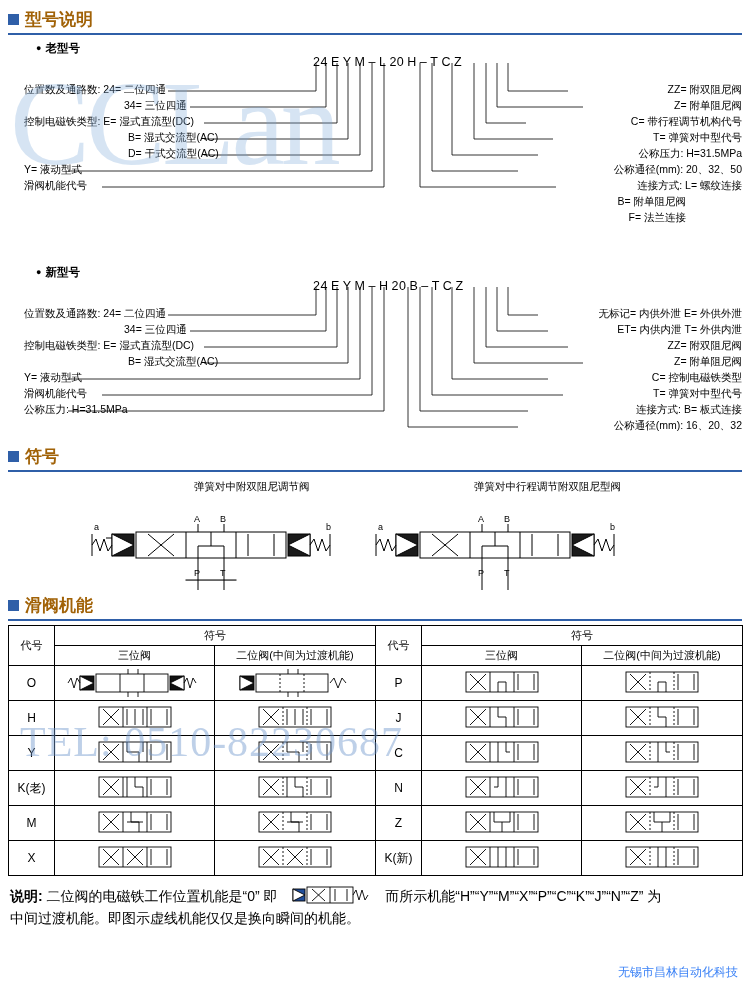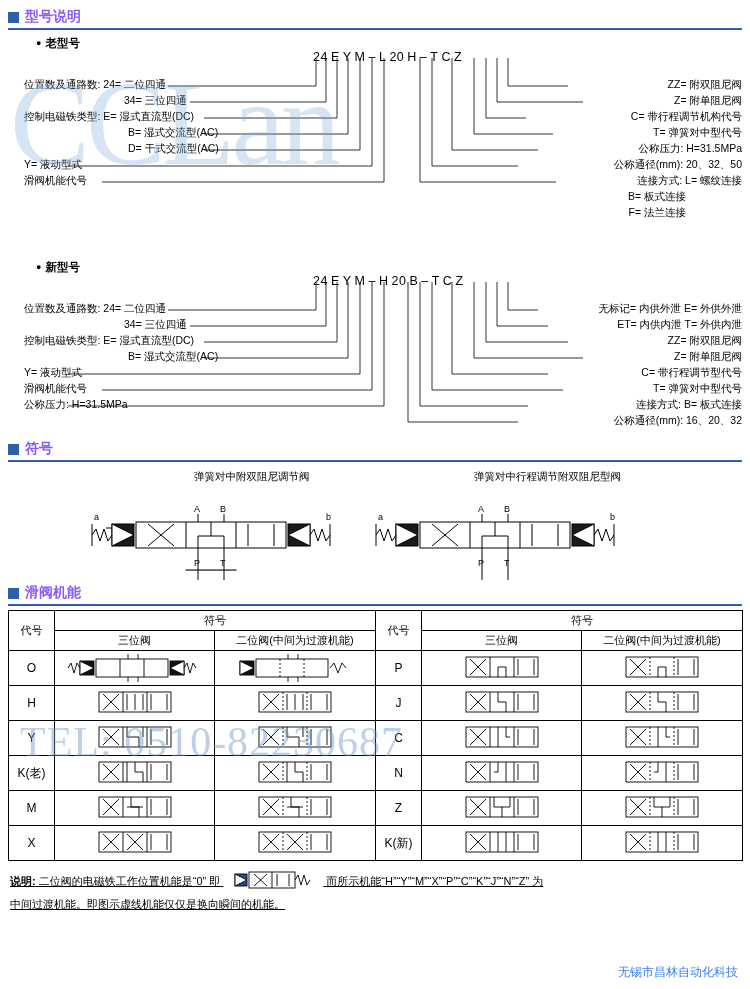--- a/index.html
+++ b/index.html
@@ -63,23 +63,23 @@
     gap: 6px;
     border-bottom: 2px solid #2f5fa8;
     padding-bottom: 2px;
     margin: 0 8px;
   }
   .sec-head .marker {
     width: 11px; height: 11px;
     background: #2f5fa8;
   }
   .sec-head .title {
-    font-size: 14px;
+    font-size: 17px;
     font-weight: bold;
-    color: #8b5cf6;
+    color: #a16207;
   }
 
   
   .model-block { position: relative; margin: 6px 8px 0 8px; height: 200px; }
   .model-block.second { height: 180px; margin-top: 24px; }
 
   .sub-title {
     font-size: 11.5px;
     font-weight: bold;
     margin-left: 28px;
@@ -147,24 +147,23 @@
     vertical-align: middle;
     font-size: 11px;
     padding: 0;
   }
   table.fn th { height: 20px; font-weight: normal; }
   table.fn td.code { height: 35px; width: 46px; font-size: 12px; }
   table.fn td.cell { height: 35px; }
 
   .note {
     margin: 8px 10px 16px 10px;
-    font-size: 11px;
+    font-size: 14px;
     line-height: 17px;
     position: relative;
-    text-decoration: underline;
   }
   .note .lead { font-weight: bold; }
   .company {
     position: absolute;
     right: 12px;
     bottom: 8px;
     font-size: 12px;
     color: #3b82f6;
     font-weight: normal;
   }
@@ -236,21 +235,21 @@
   </div>
 
   <div class="right-list">
     <div>ZZ= 附双阻尼阀</div>
     <div>Z= 附单阻尼阀</div>
     <div>C= 带行程调节机构代号</div>
     <div>T= 弹簧对中型代号</div>
     <div>公称压力: H=31.5MPa</div>
     <div>公称通径(mm): 20、32、50</div>
     <div>连接方式: L= 螺纹连接</div>
-    <div style="margin-right:56px">B= 板式连接</div>
+    <div style="margin-right:56px">B= 附单阻尼阀</div>
     <div style="margin-right:56px">F= 法兰连接</div>
   </div>
 </div>
 
 <div class="model-block second">
   <div class="sub-title">新型号</div>
 
   <div class="code-row">
     <span>24</span><span>E</span><span>Y</span><span>M</span><span>–</span><span>H</span><span>20</span><span>B</span><span>–</span><span>T</span><span>C</span><span>Z</span>
   </div>
@@ -299,21 +298,21 @@
     <div>Y= 液动型式</div>
     <div>滑阀机能代号</div>
     <div>公称压力:  H=31.5MPa</div>
   </div>
 
   <div class="right-list">
     <div>无标记= 内供外泄   E= 外供外泄</div>
     <div>ET= 内供内泄   T= 外供内泄</div>
     <div>ZZ= 附双阻尼阀</div>
     <div>Z= 附单阻尼阀</div>
-    <div>C= 带行程调节型代号</div>
+    <div>C= 控制电磁铁类型</div>
     <div>T= 弹簧对中型代号</div>
     <div>连接方式: B= 板式连接</div>
     <div>公称通径(mm): 16、20、32</div>
   </div>
 </div>
 
 <div class="sec-head">
   <span class="marker"></span>
   <span class="title">符号</span>
 </div>

